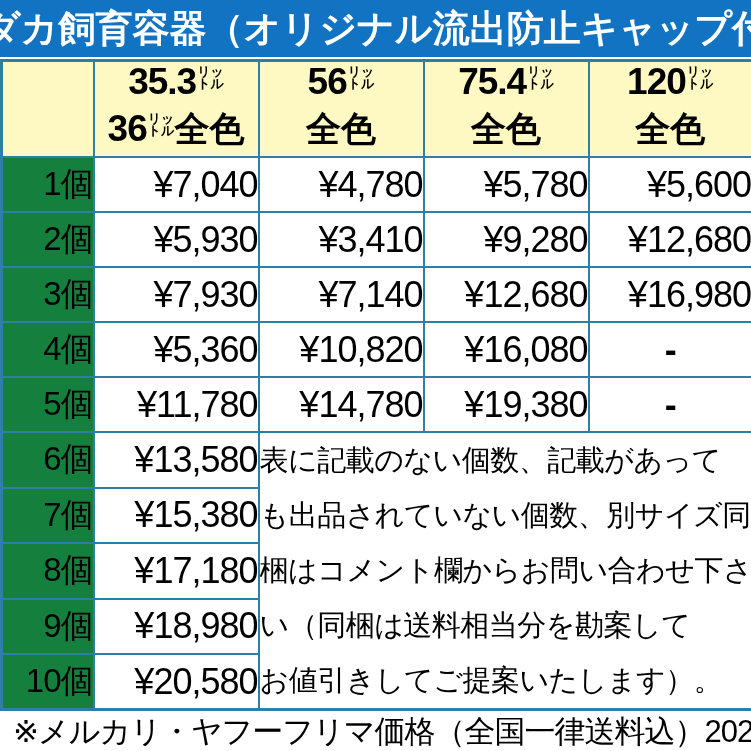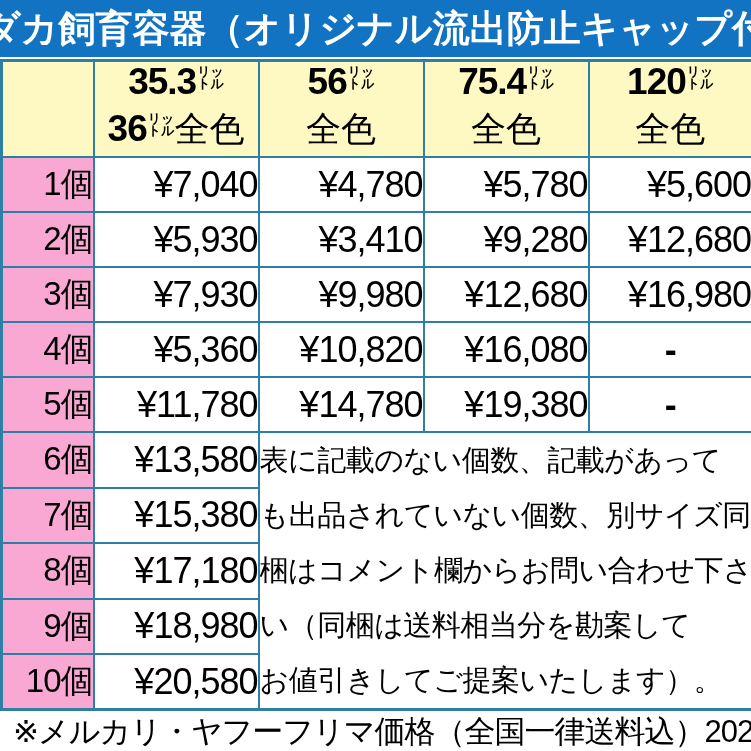--- a/index.html
+++ b/index.html
@@ -35,26 +35,26 @@
   tr.head{height:93px;}
   tr.head th{
     background:#fef9c3;font-weight:700;text-align:center;vertical-align:middle;
   }
   .hline{display:block;line-height:40px;white-space:nowrap;}
   .hline .big{font-size:37px;font-weight:700;letter-spacing:-1px;}
   .unit{
     display:inline-block;vertical-align:top;margin-top:4px;margin-left:1px;
     font-size:13px;line-height:12px;font-weight:700;text-align:left;letter-spacing:0;
   }
-  .zen{font-size:35px;font-weight:400;letter-spacing:0;}
+  .zen{font-size:35px;font-weight:700;letter-spacing:0;}
 
   tr.data{height:55px;background:#ffffff;}
   td.count{
     text-align:right;padding-right:7px;font-size:33px;letter-spacing:-1px;
-    vertical-align:middle;background:#f9a8d4;
+    vertical-align:middle;background:#15803d;
   }
   td.price-cell{
     text-align:right;padding-right:9px;font-size:36px;letter-spacing:-1px;
     vertical-align:middle;background:#ffffff;
   }
   td.dash{text-align:center;padding-right:0;font-weight:700;}
 
   td.note-cell{
     vertical-align:top;background:#ffffff;padding:0 0 0 4px;margin-top:8px;
   }
@@ -119,21 +119,21 @@
     <tr class="data">
       <td class="count">2個</td>
       <td class="price-cell">¥5,930</td>
       <td class="price-cell">¥3,410</td>
       <td class="price-cell">¥9,280</td>
       <td class="price-cell">¥12,680</td>
     </tr>
     <tr class="data">
       <td class="count">3個</td>
       <td class="price-cell">¥7,930</td>
-      <td class="price-cell">¥9,980</td>
+      <td class="price-cell">¥7,140</td>
       <td class="price-cell">¥12,680</td>
       <td class="price-cell">¥16,980</td>
     </tr>
     <tr class="data">
       <td class="count">4個</td>
       <td class="price-cell">¥5,360</td>
       <td class="price-cell">¥10,820</td>
       <td class="price-cell">¥16,080</td>
       <td class="price-cell dash">-</td>
     </tr>

